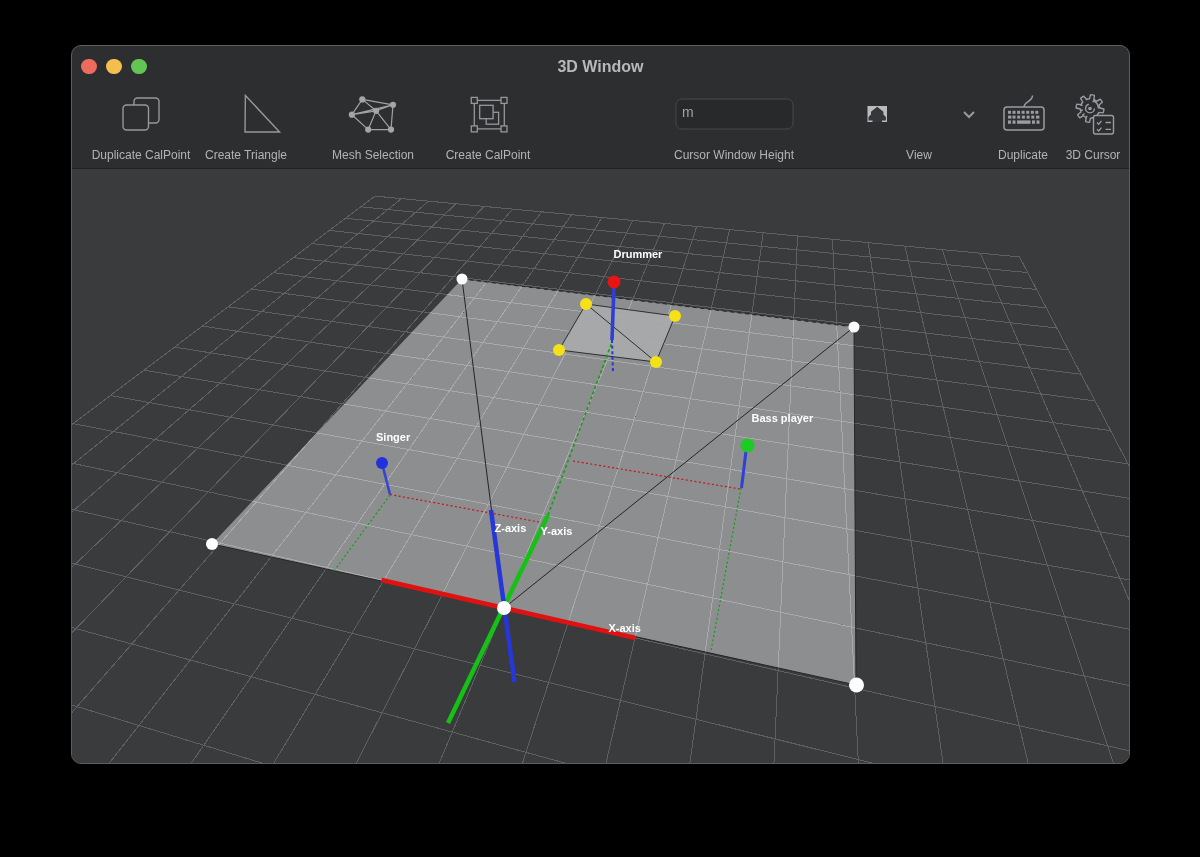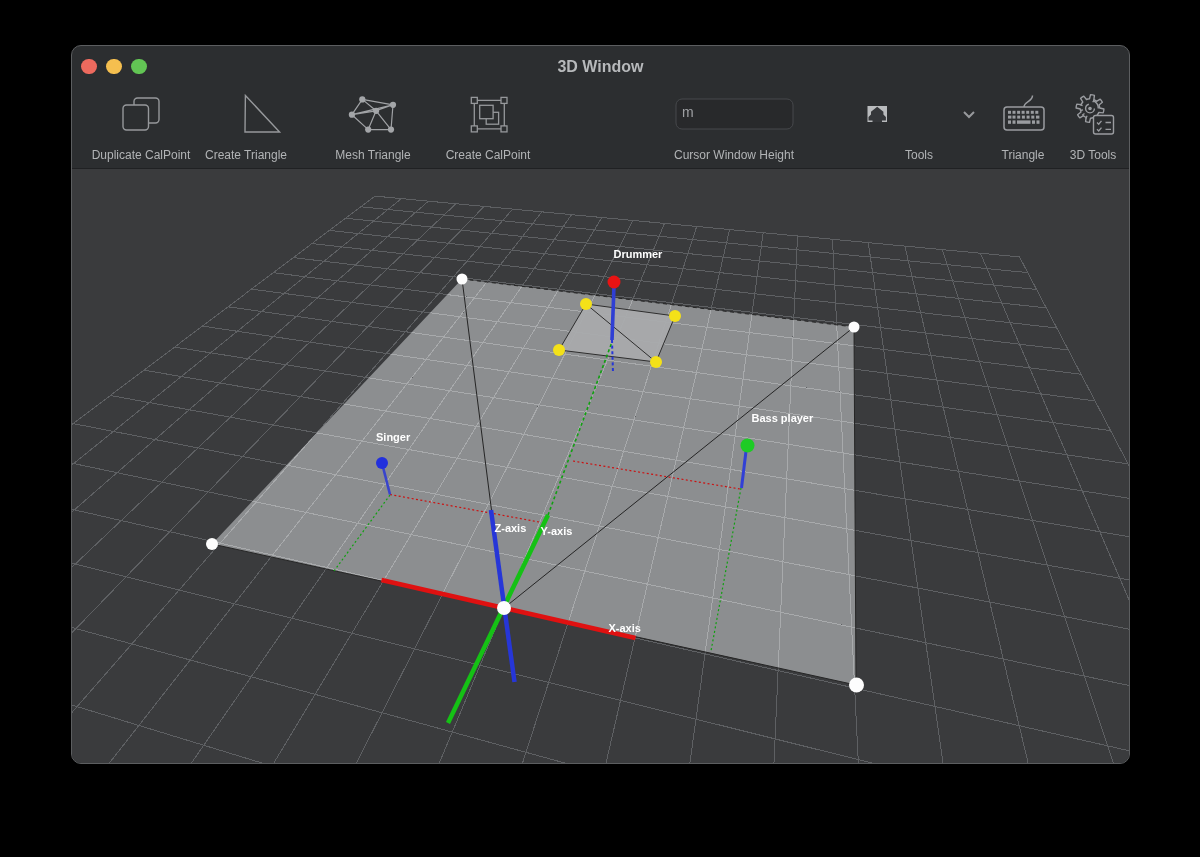--- a/index.html
+++ b/index.html
@@ -80,26 +80,26 @@
 <g stroke="#9a9ca0" stroke-width="1.3" fill="none">
 <path d="M1081.6 104.7L1078.8 103.7M1082 108.8L1079.1 109.5M1083.5 112.4L1081.2 114.3M1086.1 114.8L1084.8 117.5M1091.8 101.2L1093.2 98.5"></path>
 </g>
 <rect x="1092.5" y="114.5" width="20" height="18.5" rx="2" fill="#2c2e30" stroke="#9a9ca0" stroke-width="1.4"></rect>
 <g fill="none" stroke="#9a9ca0" stroke-width="1.3">
 <path d="M1096 121.5L1097.7 123.2L1100.5 119.8M1104.5 121.5H1110M1096 128.3L1097.7 130L1100.5 126.6M1104.5 128.3H1110"></path>
 </g>
 </svg>
 <div class="lbl" style="left:69px">Duplicate CalPoint</div>
 <div class="lbl" style="left:174px">Create Triangle</div>
-<div class="lbl" style="left:301px">Mesh Triangle</div>
+<div class="lbl" style="left:301px">Mesh Selection</div>
 <div class="lbl" style="left:416px">Create CalPoint</div>
 <div class="lbl" style="left:662px">Cursor Window Height</div>
-<div class="lbl" style="left:847px">Tools</div>
-<div class="lbl" style="left:951px">Triangle</div>
-<div class="lbl" style="left:1021px">3D Tools</div>
+<div class="lbl" style="left:847px">View</div>
+<div class="lbl" style="left:951px">Duplicate</div>
+<div class="lbl" style="left:1021px">3D Cursor</div>
 <div style="position:absolute;left:0;top:121.5px;width:1059px;height:1.5px;background:#202123"></div>
 <svg id="vp" width="1059" height="596" viewBox="71 168 1059 596">
 <defs>
         <clipPath id="quadclip">
           <polygon points="461,278 853,326 855,684 211,543"></polygon>
           <polygon points="585,303 674,315 655,361 558,349"></polygon>
         </clipPath>
       </defs>
 <rect x="71" y="168" width="1059" height="596" fill="#3a3b3d"></rect>
 <polygon points="461,278 853,326 855,684 211,543" fill="#8c8e90"></polygon>

